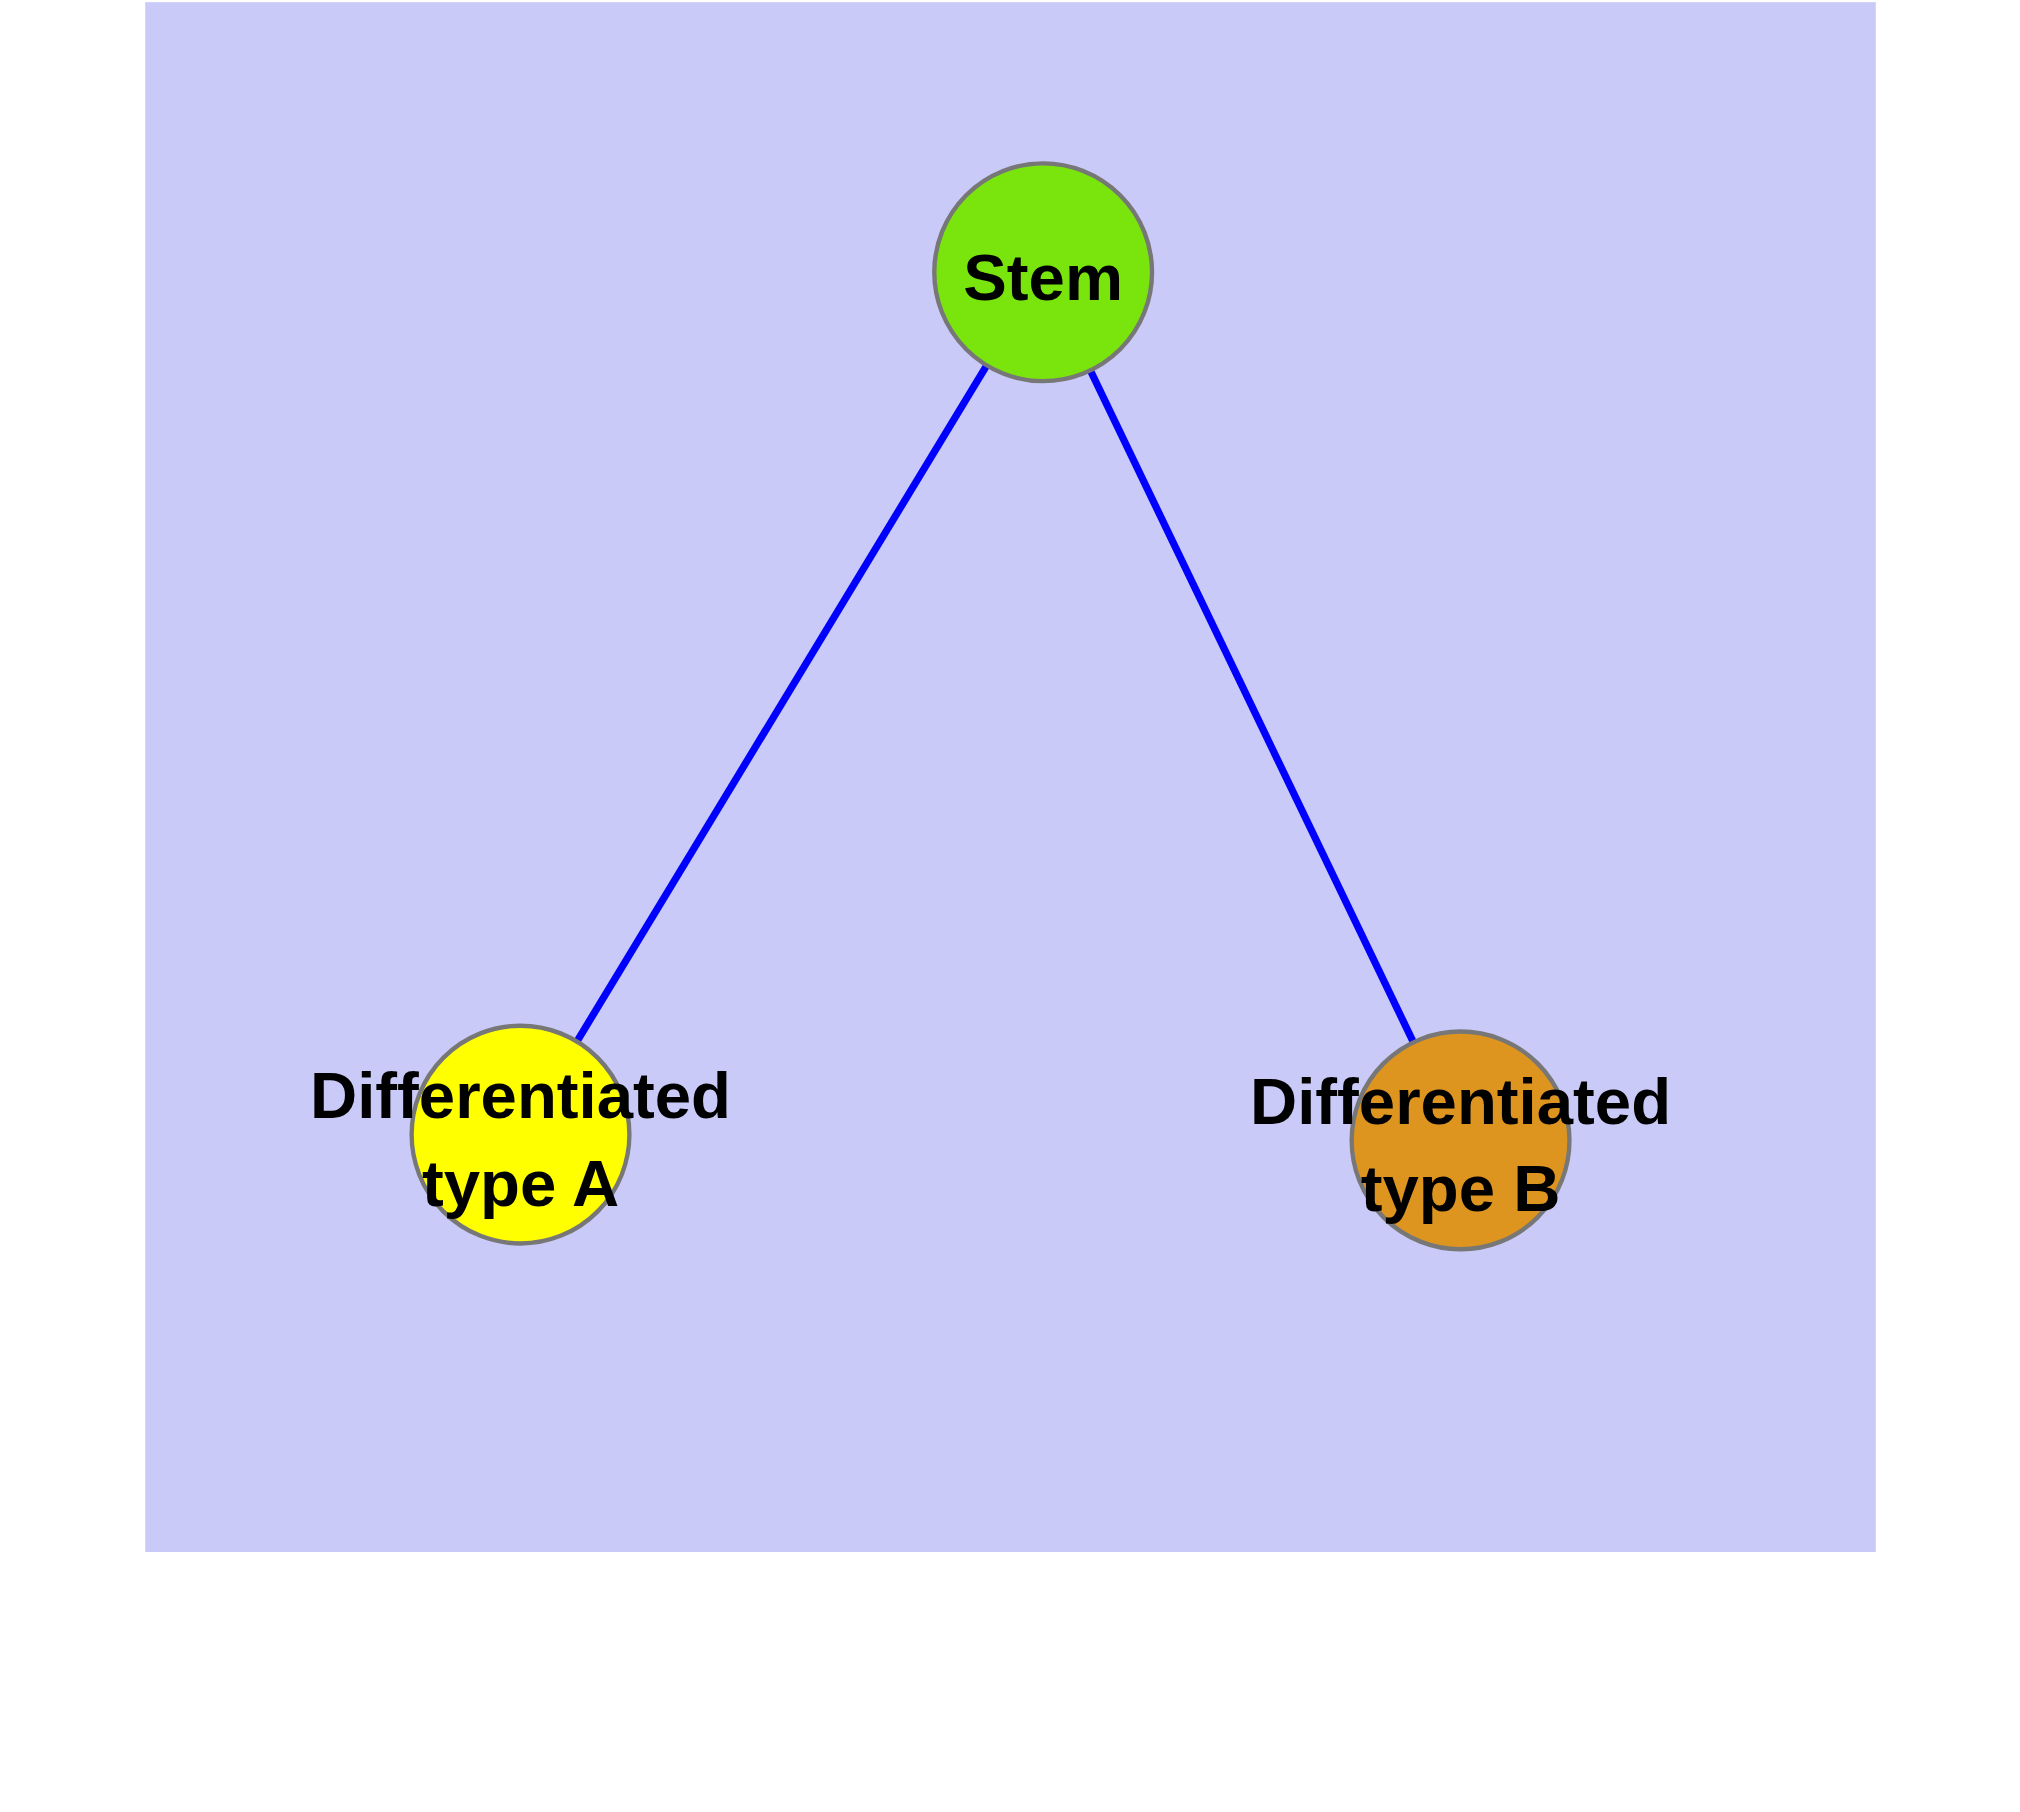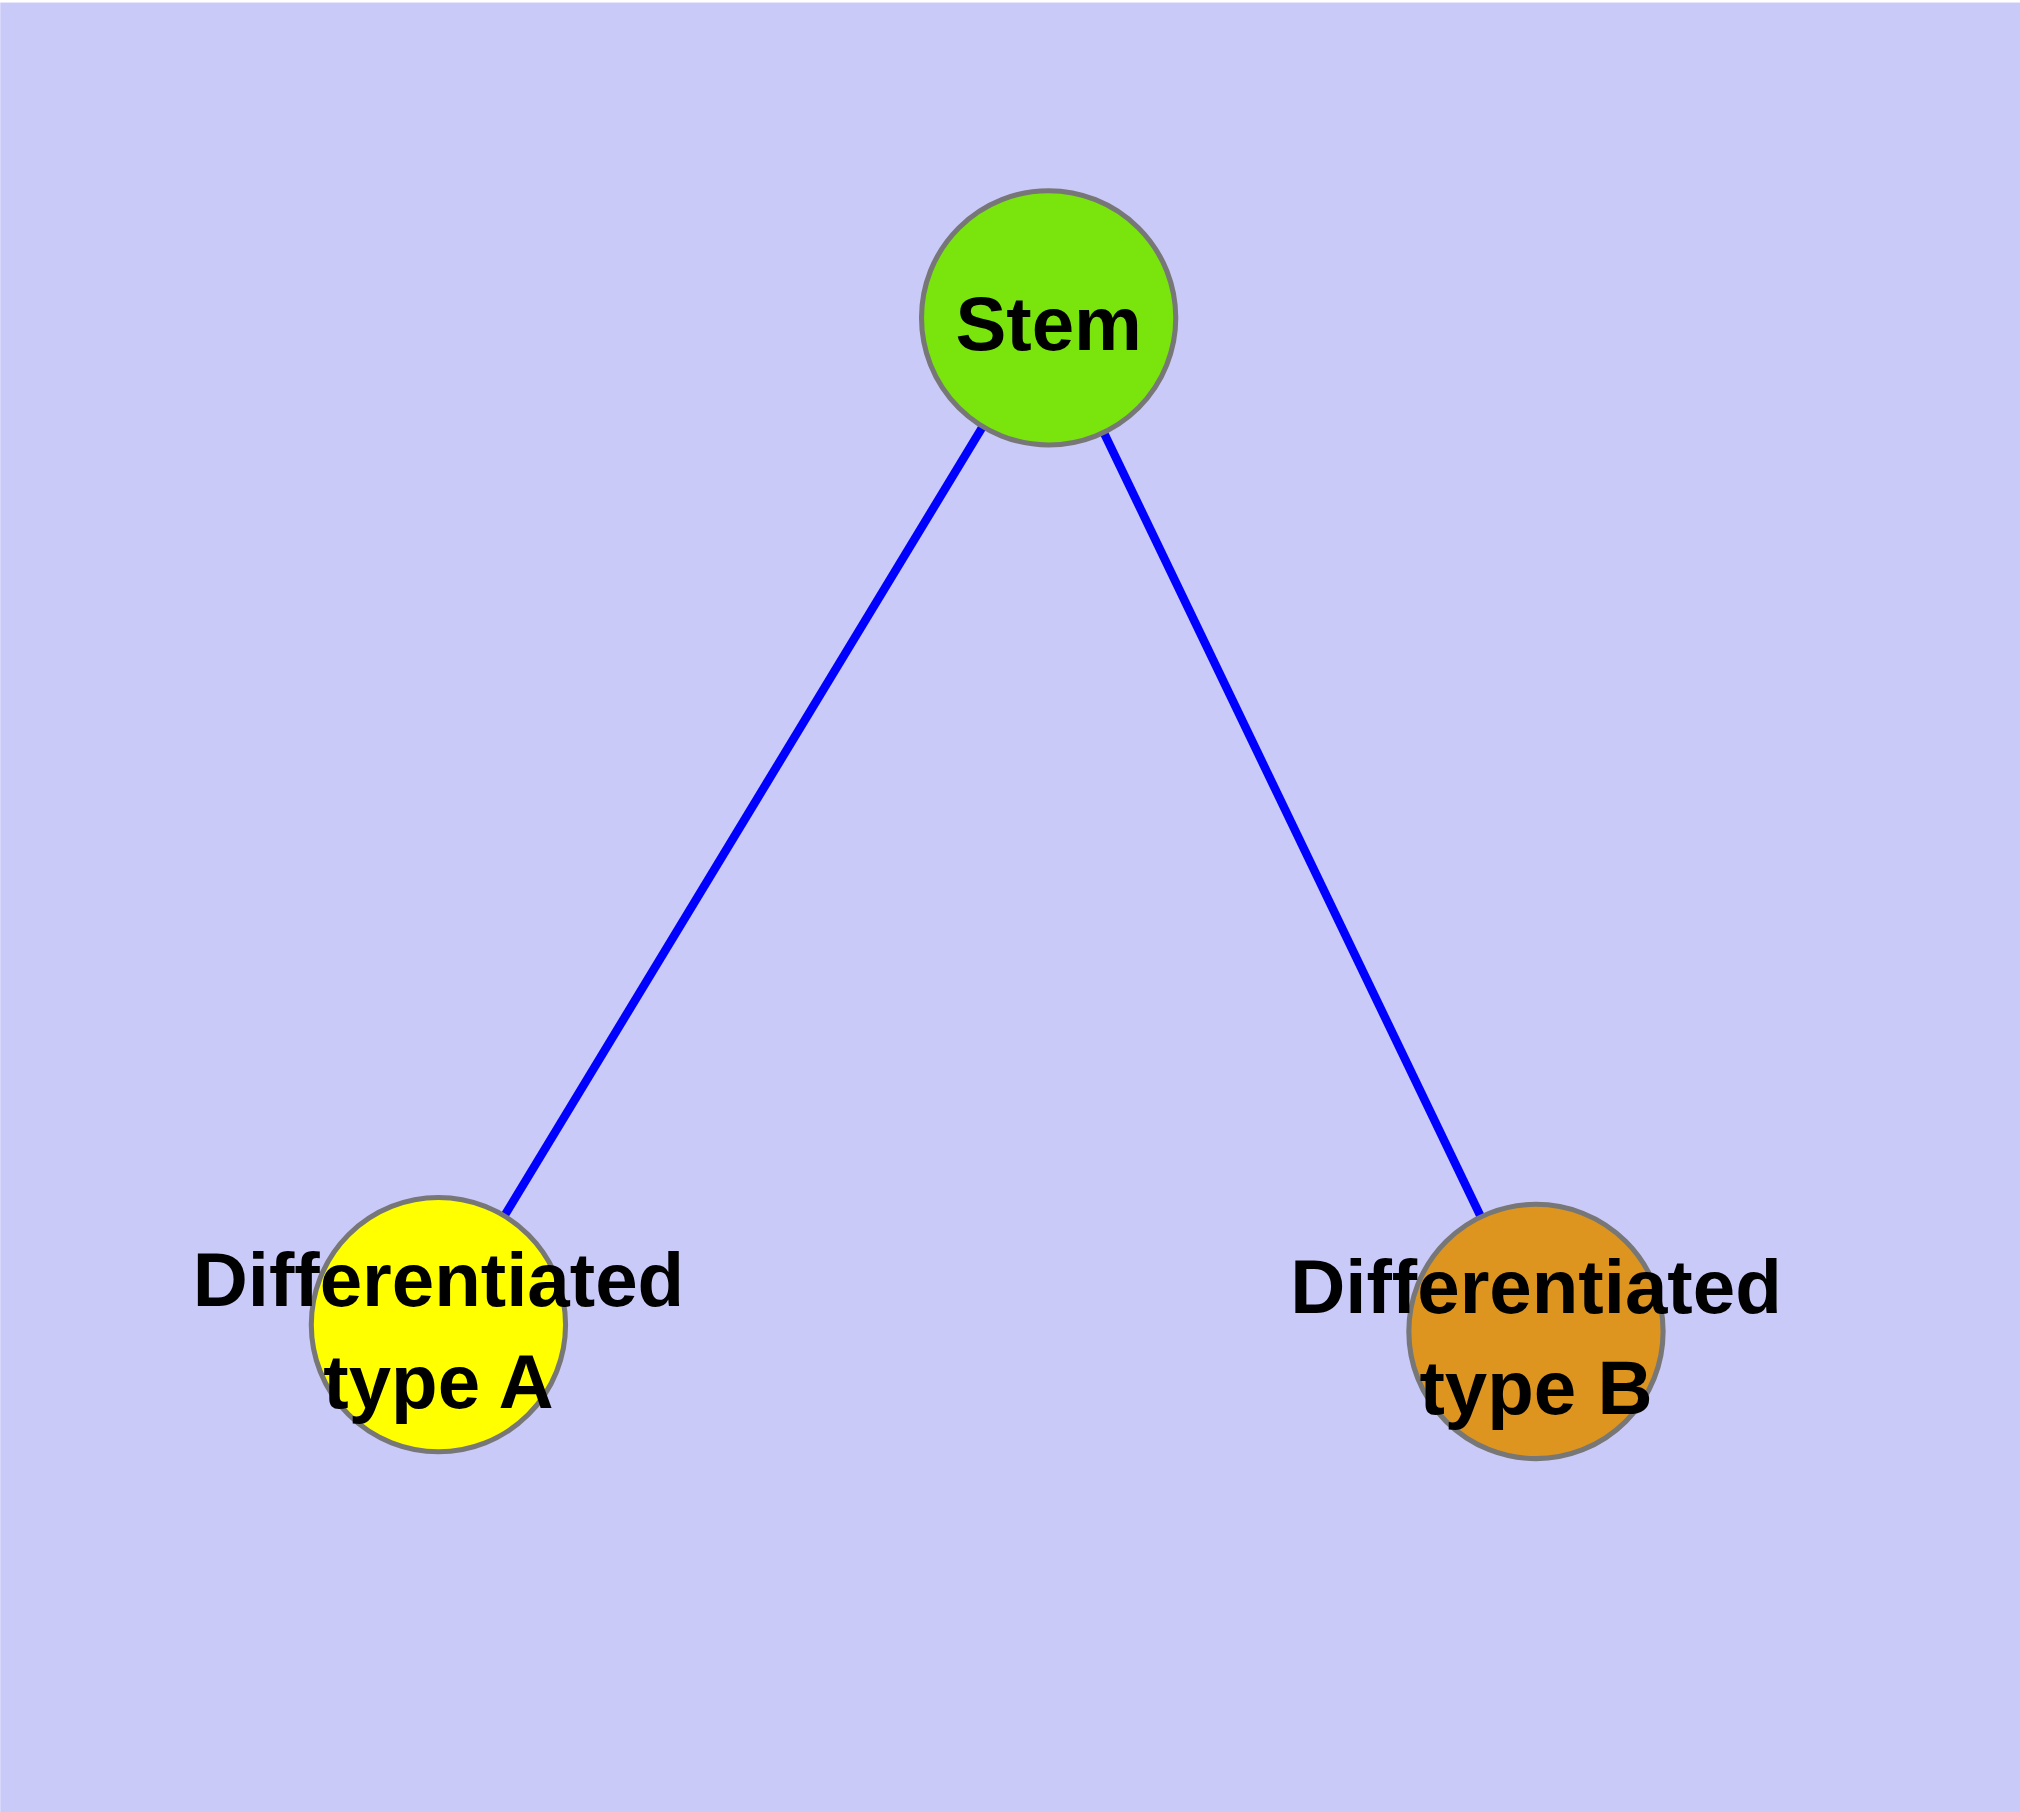--- a/index.html
+++ b/index.html
@@ -3,21 +3,21 @@
 <meta charset="utf-8">
 <style>
   html, body {
     margin: 0;
     padding: 0;
     background: #FFFFFF;
   }
   .stage {
     position: relative;
     width: 2021px;
-    height: 1812px;
+    height: 1552px;
     overflow: hidden;
     font-family: "Liberation Sans", sans-serif;
   }
   .stage svg {
     position: absolute;
     left: 0;
     top: 0;
     width: 100%;
     height: 100%;
     display: block;

